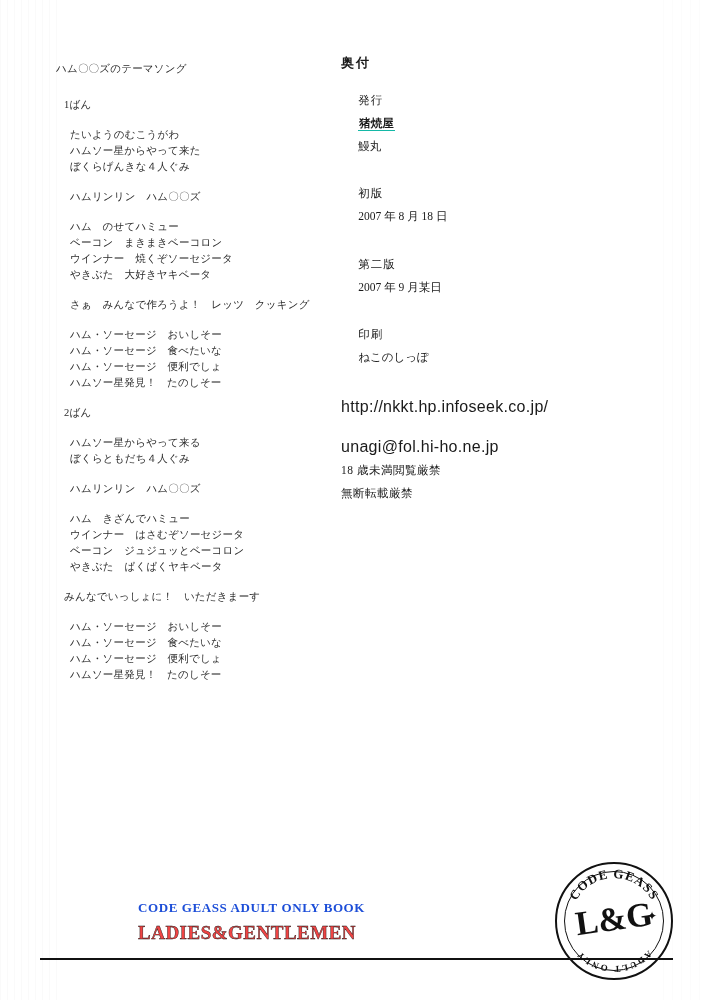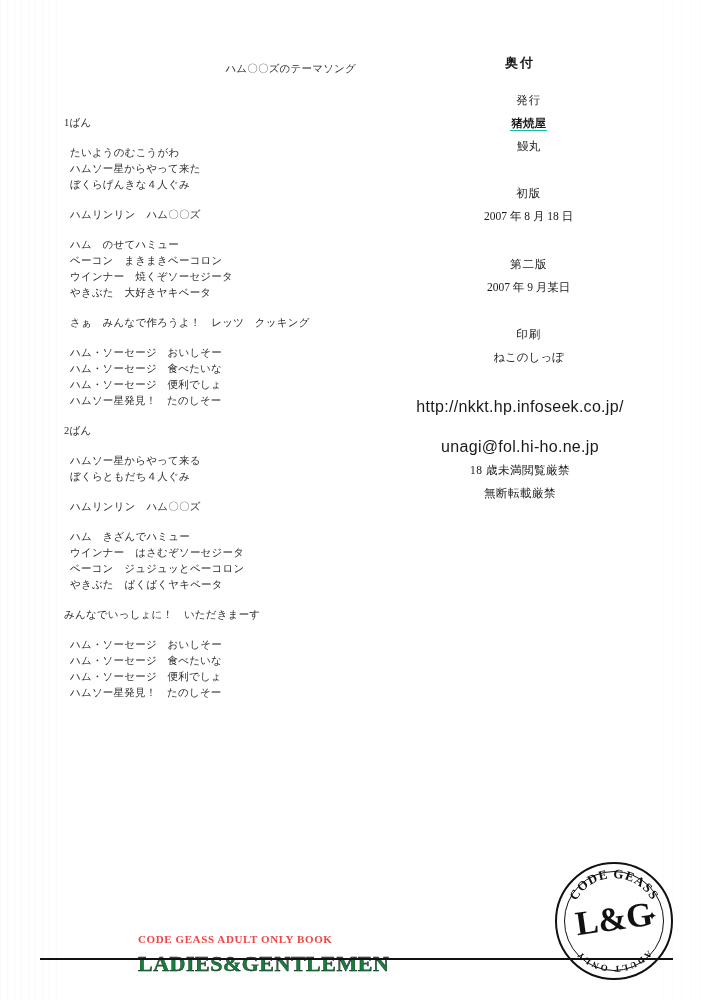--- a/index.html
+++ b/index.html
@@ -59,34 +59,33 @@
   }
   .lyrics .ln {
     white-space: pre;
     margin: 0;
     padding: 0;
     height: 16px;
     letter-spacing: 0.2px;
   }
   .lyrics .title {
     font-size: 10.5px;
-    margin-bottom: 24px;
-    text-align: right;
+    margin-bottom: 6px;
   }
   .lyrics .blank { height: 14px; }
   .lyrics .indent1 { padding-left: 8px; }
   .lyrics .indent2 { padding-left: 14px; }
 
   
   .colophon {
     position: absolute;
-    right: 18px;
+    right: 32px;
     top: 56px;
     width: 330px;
-    text-align: center;
+    text-align: left;
     font-size: 11.5px;
     color: #1a1a1a;
     line-height: 1.0;
   }
   .colophon .oku {
     font-size: 13px;
     font-weight: bold;
     letter-spacing: 2px;
     margin-bottom: 14px;
   }
@@ -122,33 +121,32 @@
     background: #111;
   }
   .bottom-title-block {
     position: absolute;
     left: 138px;
     top: 900px;
     width: 400px;
   }
   .bt-sub {
     font-family: "Liberation Serif", serif;
-    font-size: 11px;
+    font-size: 13px;
     letter-spacing: 0.6px;
-    color: #ef4444;
+    color: #1d4ed8;
     font-weight: bold;
     margin-bottom: 6px;
-    margin-top: 33px;
   }
   .bt-main {
     font-family: "Liberation Serif", serif;
-    font-size: 22px;
+    font-size: 19px;
     font-weight: bold;
     letter-spacing: 0.5px;
-    color: #15803d;
+    color: #ef4444;
     -webkit-text-stroke: 0.4px #111;
   }
 
   
   .logo {
     position: absolute;
     right: 30px;
     top: 862px;
     width: 118px;
     height: 118px;

